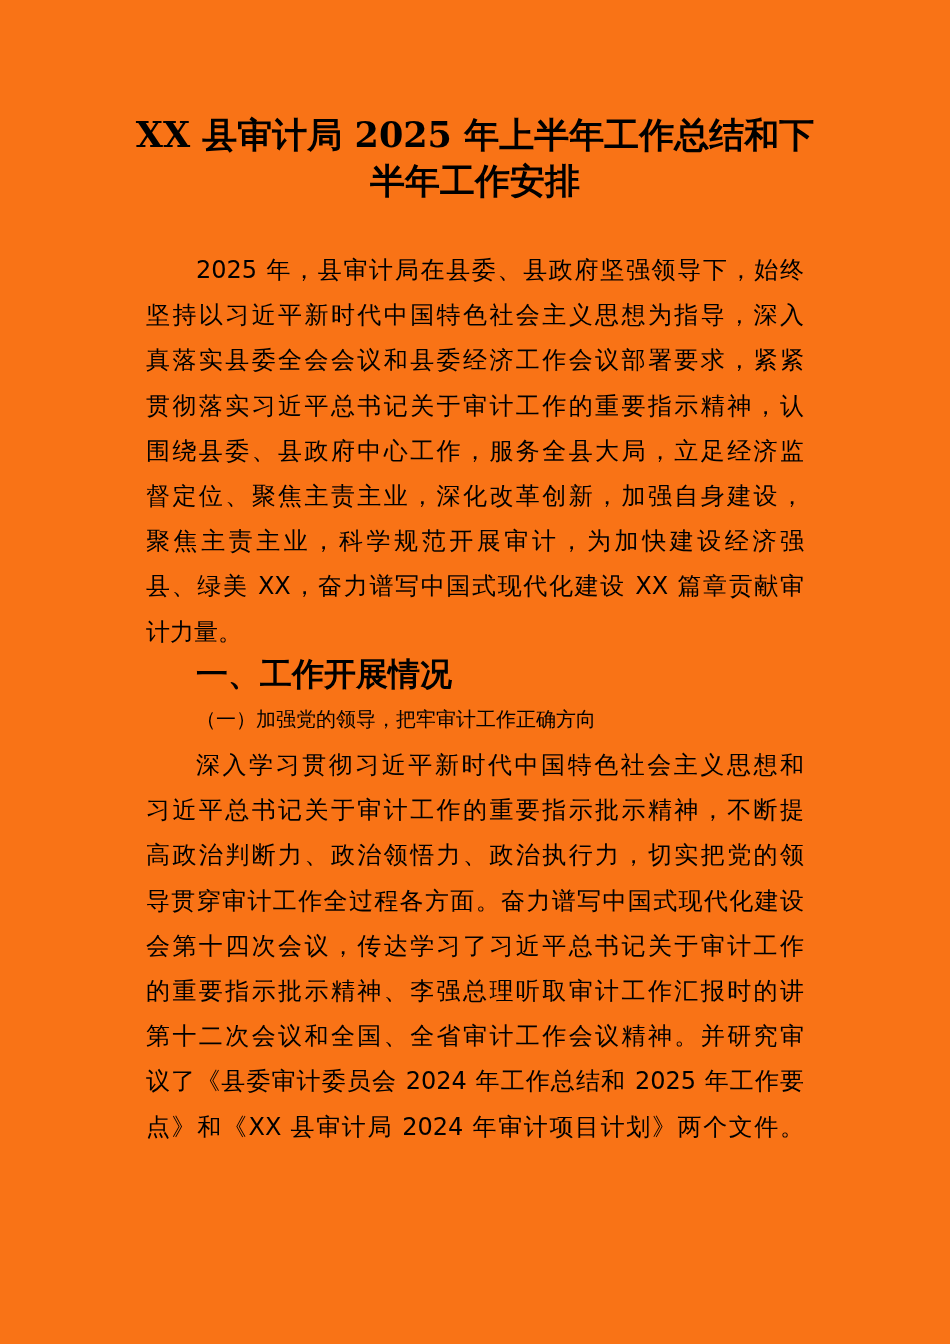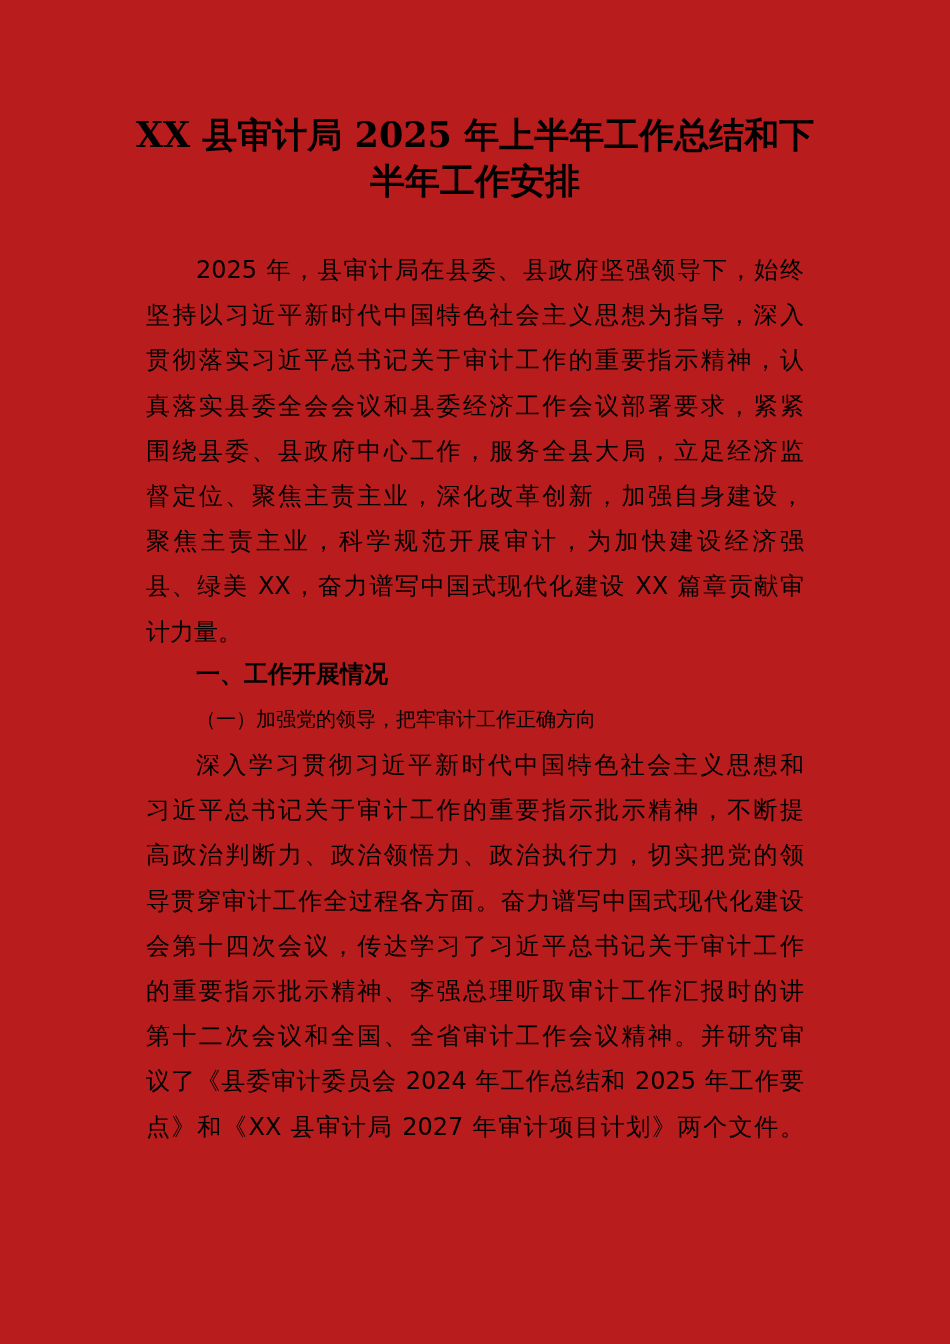--- a/index.html
+++ b/index.html
@@ -14,21 +14,21 @@
       overflow: hidden;
       color: #000000;
       font-family: "DejaVu Serif", "Liberation Serif", serif;
     }
     .page {
       position: absolute;
       left: 0;
       top: 0;
       width: 950px;
       height: 1344px;
-      background: #b91c1c;
+      background: #f97316;
     }
     .title {
       position: absolute;
       left: 120px;
       width: 710px;
       top: 112px;
       text-align: center;
       font-family: "DejaVu Serif", "Liberation Serif", serif;
       font-weight: bold;
       font-size: 35px;
@@ -59,21 +59,21 @@
     .line.last {
       text-align-last: left;
     }
     .line.indent {
       padding-left: 50px;
     }
     .heading1 {
       display: block;
       height: 45px;
       line-height: 45px;
-      font-size: 24px;
+      font-size: 32px;
       font-family: "DejaVu Sans", "Liberation Sans", sans-serif;
       font-weight: bold;
       padding-left: 50px;
       white-space: nowrap;
     }
     .heading2 {
       display: block;
       height: 45px;
       line-height: 45px;
       font-size: 20px;
@@ -89,22 +89,22 @@
 <div class="page">
 
   <div class="title">
     <span class="tline">XX 县审计局 2025 年上半年工作总结和下</span>
     <span class="tline">半年工作安排</span>
   </div>
 
   <div class="body-block" style="top:248px;">
     <span class="line indent">2025 年，县审计局在县委、县政府坚强领导下，始终</span>
     <span class="line">坚持以习近平新时代中国特色社会主义思想为指导，深入</span>
+    <span class="line">真落实县委全会会议和县委经济工作会议部署要求，紧紧</span>
     <span class="line">贯彻落实习近平总书记关于审计工作的重要指示精神，认</span>
-    <span class="line">真落实县委全会会议和县委经济工作会议部署要求，紧紧</span>
     <span class="line">围绕县委、县政府中心工作，服务全县大局，立足经济监</span>
     <span class="line">督定位、聚焦主责主业，深化改革创新，加强自身建设，</span>
     <span class="line">聚焦主责主业，科学规范开展审计，为加快建设经济强</span>
     <span class="line">县、绿美 XX，奋力谱写中国式现代化建设 XX 篇章贡献审</span>
     <span class="line last">计力量。</span>
   </div>
 
   <div class="body-block" style="top:652px;">
     <span class="heading1">一、工作开展情况</span>
     <span class="heading2">（一）加强党的领导，把牢审计工作正确方向</span>
@@ -112,16 +112,16 @@
 
   <div class="body-block" style="top:743px;">
     <span class="line indent">深入学习贯彻习近平新时代中国特色社会主义思想和</span>
     <span class="line">习近平总书记关于审计工作的重要指示批示精神，不断提</span>
     <span class="line">高政治判断力、政治领悟力、政治执行力，切实把党的领</span>
     <span class="line">导贯穿审计工作全过程各方面。奋力谱写中国式现代化建设</span>
     <span class="line">会第十四次会议，传达学习了习近平总书记关于审计工作</span>
     <span class="line">的重要指示批示精神、李强总理听取审计工作汇报时的讲</span>
     <span class="line">第十二次会议和全国、全省审计工作会议精神。并研究审</span>
     <span class="line">议了《县委审计委员会 2024 年工作总结和 2025 年工作要</span>
-    <span class="line">点》和《XX 县审计局 2027 年审计项目计划》两个文件。</span>
+    <span class="line">点》和《XX 县审计局 2024 年审计项目计划》两个文件。</span>
   </div>
 
 </div>
 
 </body></html>

